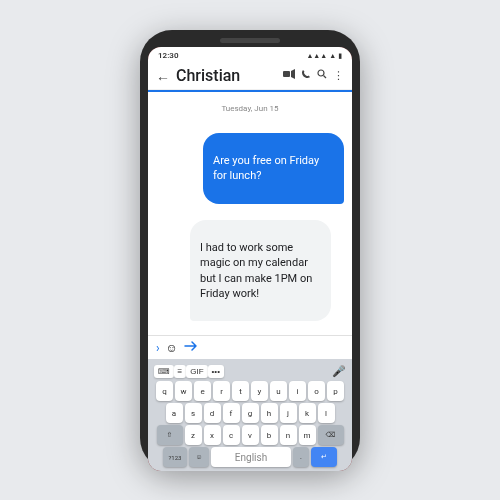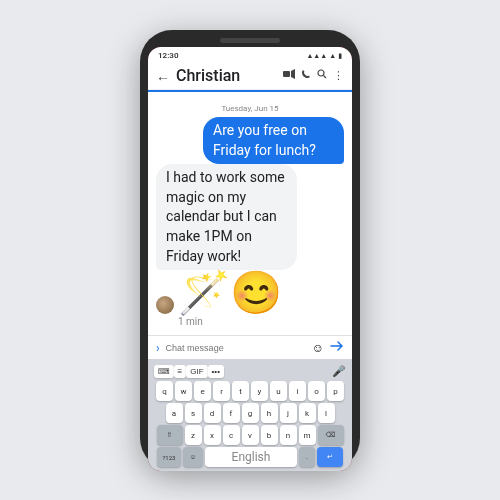--- a/index.html
+++ b/index.html
@@ -87,21 +87,21 @@
     }
 
     
     .chat-area {
       flex: 1;
       overflow-y: auto;
       padding: 8px;
       background: #fff;
       display: flex;
       flex-direction: column;
-      gap: 0;
+      gap: 16px;
       justify-content: space-between;
     }
 
     .date-divider {
       text-align: center;
       font-size: 8px;
       color: #888;
       margin: 4px 0;
     }
 
@@ -112,34 +112,35 @@
     }
     .message-row.sent {
       align-items: flex-end;
     }
     .message-row.received {
       align-items: flex-start;
     }
 
     .bubble {
       max-width: 75%;
-      padding: 4px 10px;
+      padding: 20px 10px;
       border-radius: 16px;
-      font-size: 14px;
+      font-size: 11px;
       line-height: 1.4;
     }
     .bubble.sent {
       background: #1a73e8;
       color: #fff;
       border-bottom-right-radius: 4px;
     }
     .bubble.received {
       background: #f1f3f4;
       color: #202124;
       border-bottom-left-radius: 4px;
+      margin-left: 34px;
     }
 
     .sticker-row {
       display: flex;
       align-items: flex-end;
       gap: 4px;
       margin-top: 2px;
     }
     .avatar-small {
       width: 18px;
@@ -239,22 +240,22 @@
     }
     .kb-key.dark {
       background: #adb5bd;
       color: #333;
       font-size: 7px;
     }
     .kb-key.wide {
       width: 26px;
     }
     .kb-key.space {
-      width: 92px;
-      font-size: 12px;
+      width: 80px;
+      font-size: 10px;
       color: #888;
     }
     .kb-key.return {
       background: #4285f4;
       color: #fff;
       width: 26px;
       font-size: 7px;
       border-radius: 4px;
     }
     .kb-bottom-row {
@@ -325,21 +326,20 @@
         <div>
           
           <span style="font-size:42px;line-height:1;">🪄😊</span>
         </div>
       </div>
       <div class="timestamp">1 min</div>
     </div>
 
     <div class="input-area">
       <span class="input-chevron">›</span>
-      <input class="chat-input" type="text" readonly="" placeholder="Chat message" style="">
       <span class="input-emoji">☺</span>
       <span class="input-send">
         <svg width="14" height="12" viewBox="0 0 14 12" fill="none">
           <path d="M1 6L12 6M12 6L8 2M12 6L8 10" stroke="#1a73e8" stroke-width="1.5" stroke-linecap="round" stroke-linejoin="round"></path>
         </svg>
       </span>
     </div>
 
     <div class="keyboard">
 

